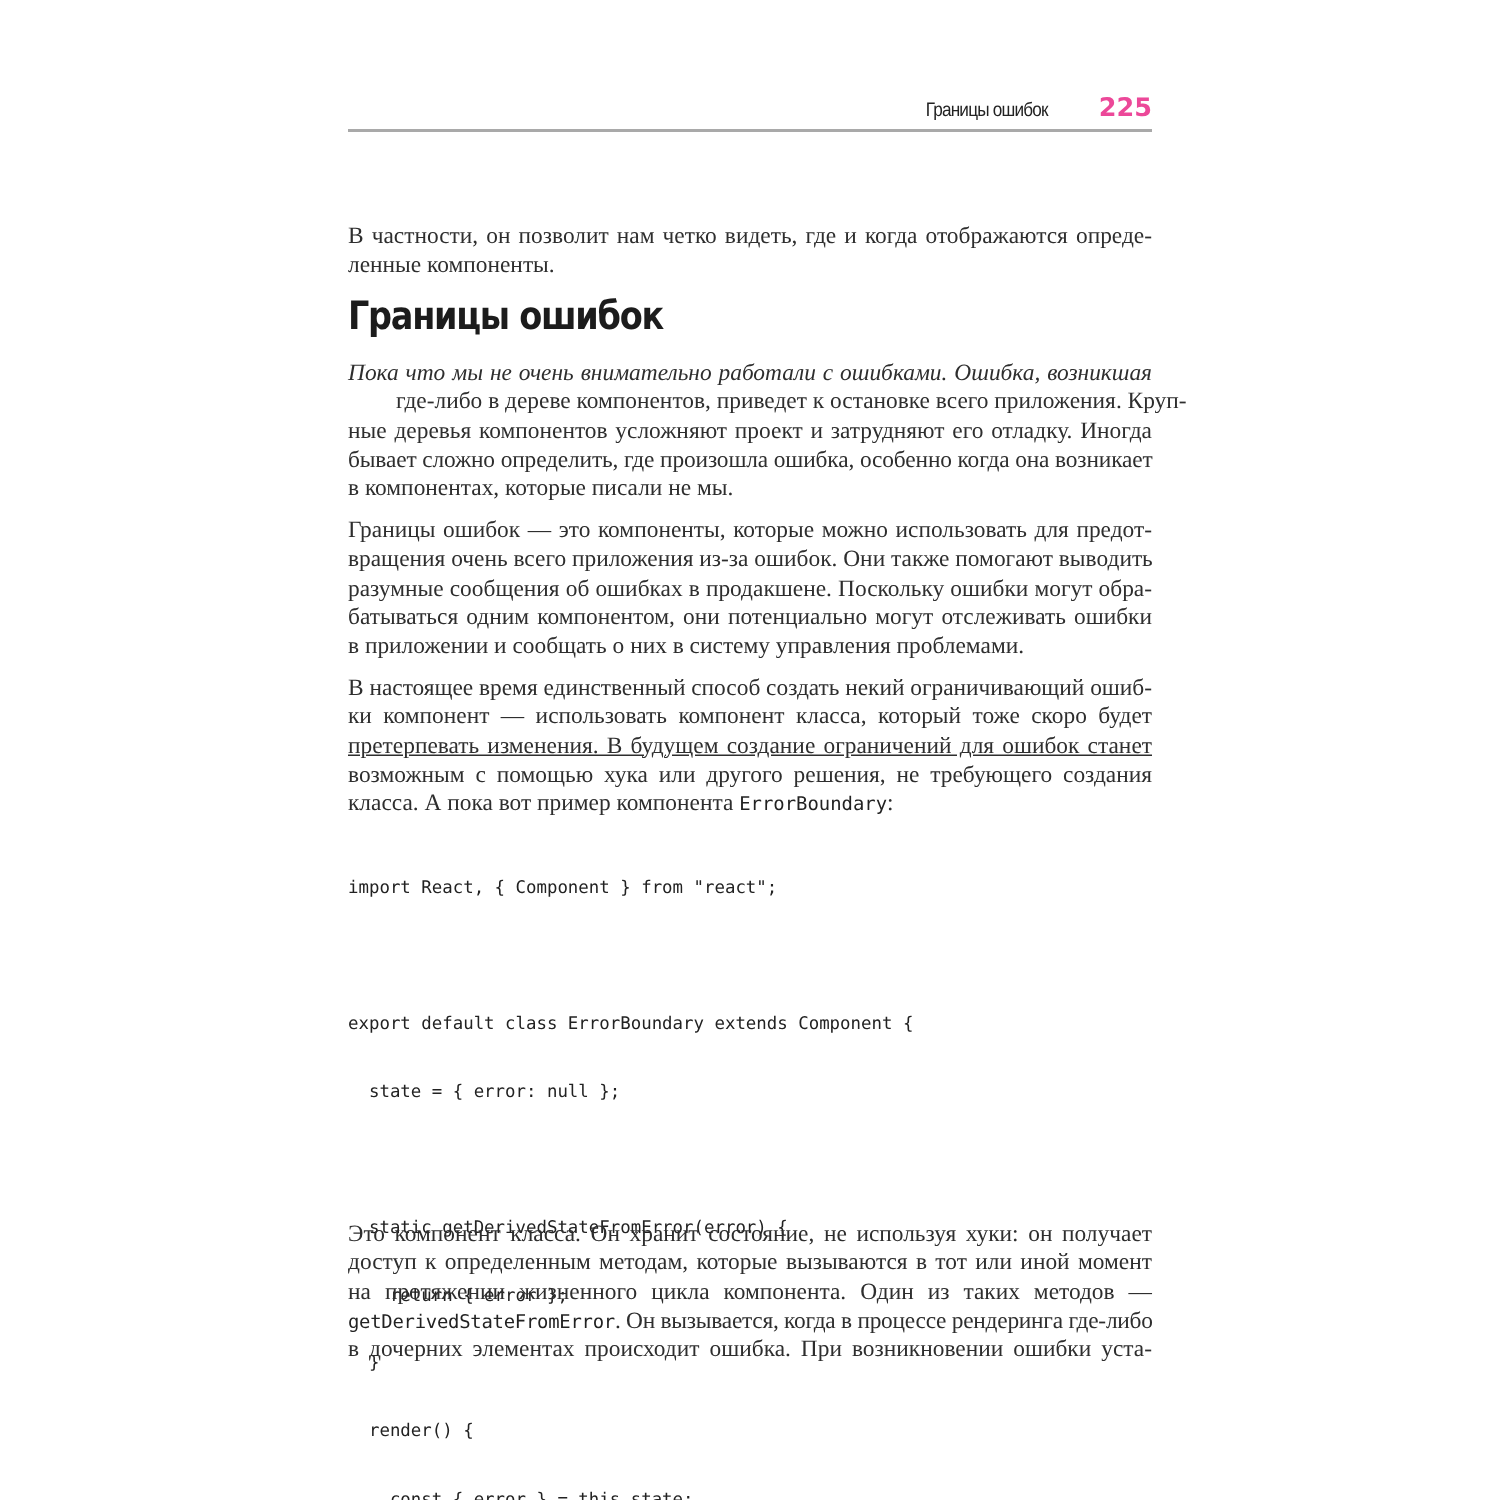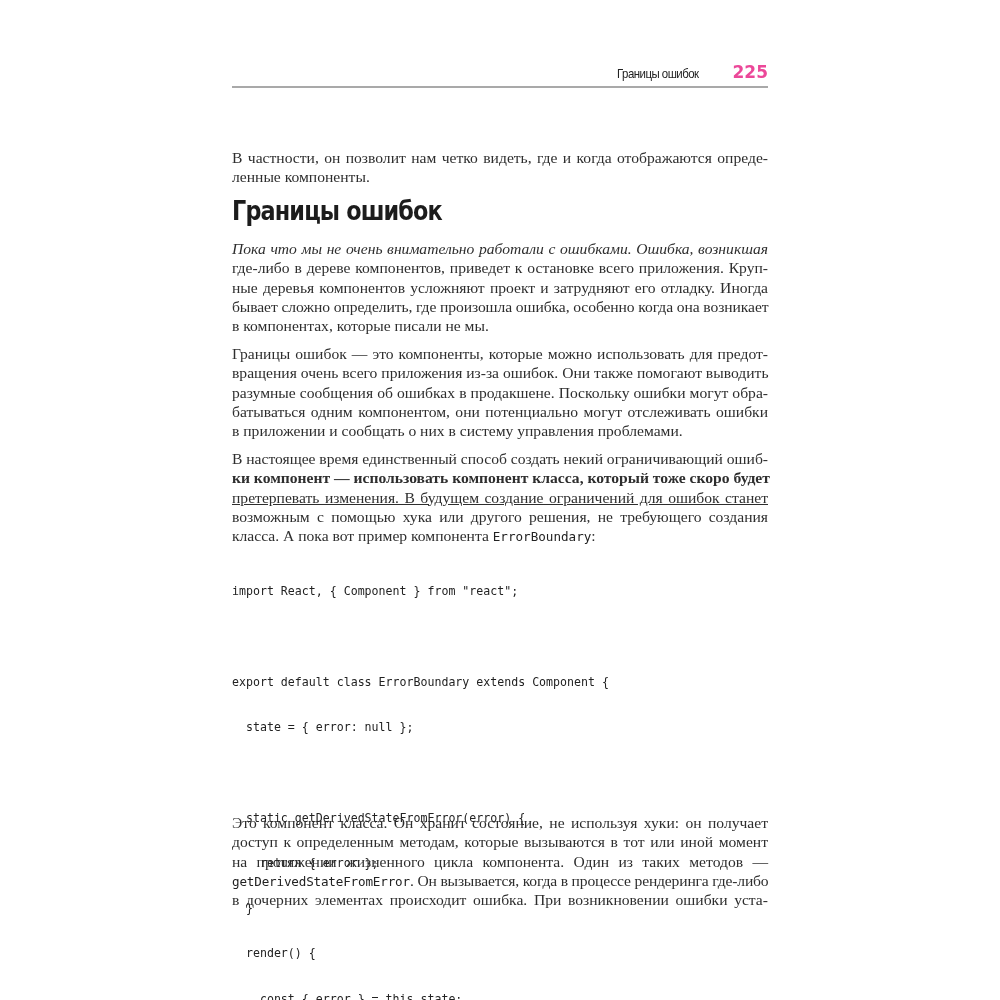--- a/index.html
+++ b/index.html
@@ -53,37 +53,37 @@
 
 <div class="para body-text" style="top:120px;margin-top:28px;">
   <span class="line" style="display: block; width: auto;">В частности, он позволит нам четко видеть, где и когда отображаются опреде-</span>
   <span class="line last" style="display: block; width: auto;">ленные компоненты.</span>
 </div>
 
 <div class="h2">Границы ошибок</div>
 
 <div class="para body-text" style="top:239px;">
   <span class="line" style="display: block; width: auto; font-style: italic;">Пока что мы не очень внимательно работали с ошибками. Ошибка, возникшая</span>
-  <span class="line" style="display: block; width: auto;">где-либо в дереве компонентов, приведет к остановке всего приложения. Круп-</span>
+  <span class="line" style="display: block; width: auto; margin-left: 32px;">где-либо в дереве компонентов, приведет к остановке всего приложения. Круп-</span>
   <span class="line" style="display: block; width: auto;">ные деревья компонентов усложняют проект и затрудняют его отладку. Иногда</span>
   <span class="line" style="display: block; width: auto; letter-spacing: -0.0921053px;">бывает сложно определить, где произошла ошибка, особенно когда она возникает</span>
   <span class="line last" style="display: block; width: auto;">в компонентах, которые писали не мы.</span>
 </div>
 
 <div class="para body-text" style="top:344px;">
   <span class="line" style="display: block; width: auto;">Границы ошибок — это компоненты, которые можно использовать для предот-</span>
   <span class="line" style="display: block; width: auto;">вращения очень всего приложения из-за ошибок. Они также помогают выводить</span>
   <span class="line" style="display: block; width: auto;">разумные сообщения об ошибках в продакшене. Поскольку ошибки могут обра-</span>
   <span class="line" style="display: block; width: auto;">батываться одним компонентом, они потенциально могут отслеживать ошибки</span>
   <span class="line last" style="display: block; width: auto;">в приложении и сообщать о них в систему управления проблемами.</span>
 </div>
 
 <div class="para body-text" style="top:449px;">
   <span class="line" style="display: block; width: auto; letter-spacing: -0.0138889px;">В настоящее время единственный способ создать некий ограничивающий ошиб-</span>
-  <span class="line" style="display: block; width: auto; font-weight: bold;">ки компонент — использовать компонент класса, который тоже скоро будет</span>
+  <span class="line" style="display: block; width: auto;">ки компонент — использовать компонент класса, который тоже скоро будет</span>
   <span class="line" style="display: block; width: auto; text-decoration: underline;">претерпевать изменения. В будущем создание ограничений для ошибок станет</span>
   <span class="line" style="display: block; width: auto;">возможным с помощью хука или другого решения, не требующего создания</span>
   <span class="line last" style="display: block; width: auto;"><span>класса. А пока вот пример компонента </span><span class="code-inline">ErrorBoundary</span><span>:</span></span>
 </div>
 
 <div class="code">
   <span class="code-line">import React, { Component } from "react";</span>
   <span class="code-line"></span>
   <span class="code-line">export default class ErrorBoundary extends Component {</span>
   <span class="code-line">  state = { error: null };</span>

